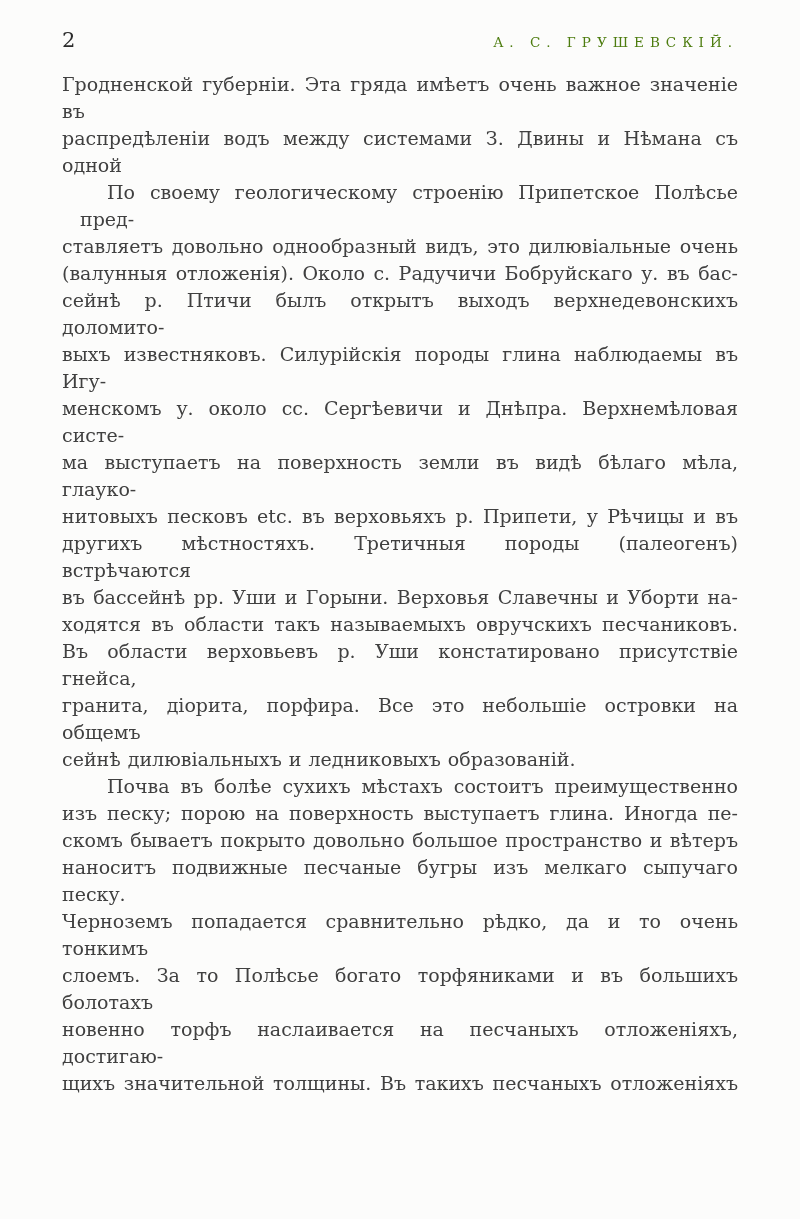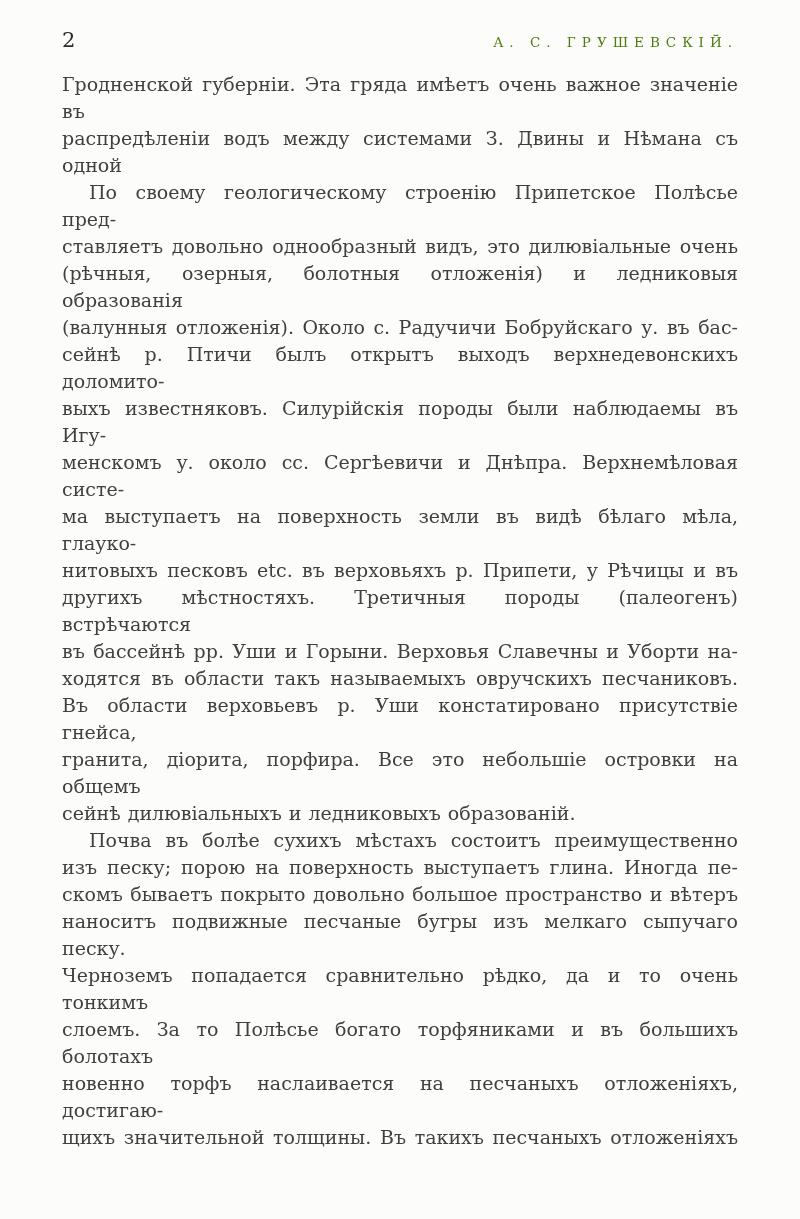--- a/index.html
+++ b/index.html
@@ -59,42 +59,42 @@
     text-align: justify;
     text-align-last: justify;
     word-spacing: 1px;
     color: #404040;
   }
   .line.last {
     text-align-last: left;
   }
   .line.indented {
     text-indent: 27px;
+    margin-left: 18px;
   }
 </style>
 </head>
 <body>
 
 <div class="page">
   <div class="page-header">
     <span class="page-number">2</span>
     <span class="running-title">А. С. ГРУШЕВСКІЙ.</span>
   </div>
   <div class="text-block">
       <div class="paragraph">
         <div class="line">Гродненской губерніи. Эта гряда имѣетъ очень важное значеніе въ</div>
         <div class="line">распредѣленіи водъ между системами З. Двины и Нѣмана съ одной</div>
       </div>
       <div class="paragraph">
         <div class="line indented">По своему геологическому строенію Припетское Полѣсье пред-</div>
         <div class="line">ставляетъ довольно однообразный видъ, это дилювіальные очень</div>
-        <div class="line">(рѣчныя, озерныя, болотныя отложенія) и ледниковыя образованія</div>
         <div class="line">(валунныя отложенія). Около с. Радучичи Бобруйскаго у. въ бас-</div>
         <div class="line">сейнѣ р. Птичи былъ открытъ выходъ верхнедевонскихъ доломито-</div>
-        <div class="line">выхъ известняковъ. Силурійскія породы были наблюдаемы въ Игу-</div>
+        <div class="line">выхъ известняковъ. Силурійскія породы глина наблюдаемы въ Игу-</div>
         <div class="line">менскомъ у. около сс. Сергѣевичи и Днѣпра. Верхнемѣловая систе-</div>
         <div class="line">ма выступаетъ на поверхность земли въ видѣ бѣлаго мѣла, глауко-</div>
         <div class="line">нитовыхъ песковъ etc. въ верховьяхъ р. Припети, у Рѣчицы и въ</div>
         <div class="line">другихъ мѣстностяхъ. Третичныя породы (палеогенъ) встрѣчаются</div>
         <div class="line">въ бассейнѣ рр. Уши и Горыни. Верховья Славечны и Уборти на-</div>
         <div class="line">ходятся въ области такъ называемыхъ овручскихъ песчаниковъ.</div>
         <div class="line">Въ области верховьевъ р. Уши констатировано присутствіе гнейса,</div>
         <div class="line">гранита, діорита, порфира. Все это небольшіе островки на общемъ</div>
         <div class="line last">сейнѣ дилювіальныхъ и ледниковыхъ образованій.</div>
       </div>

